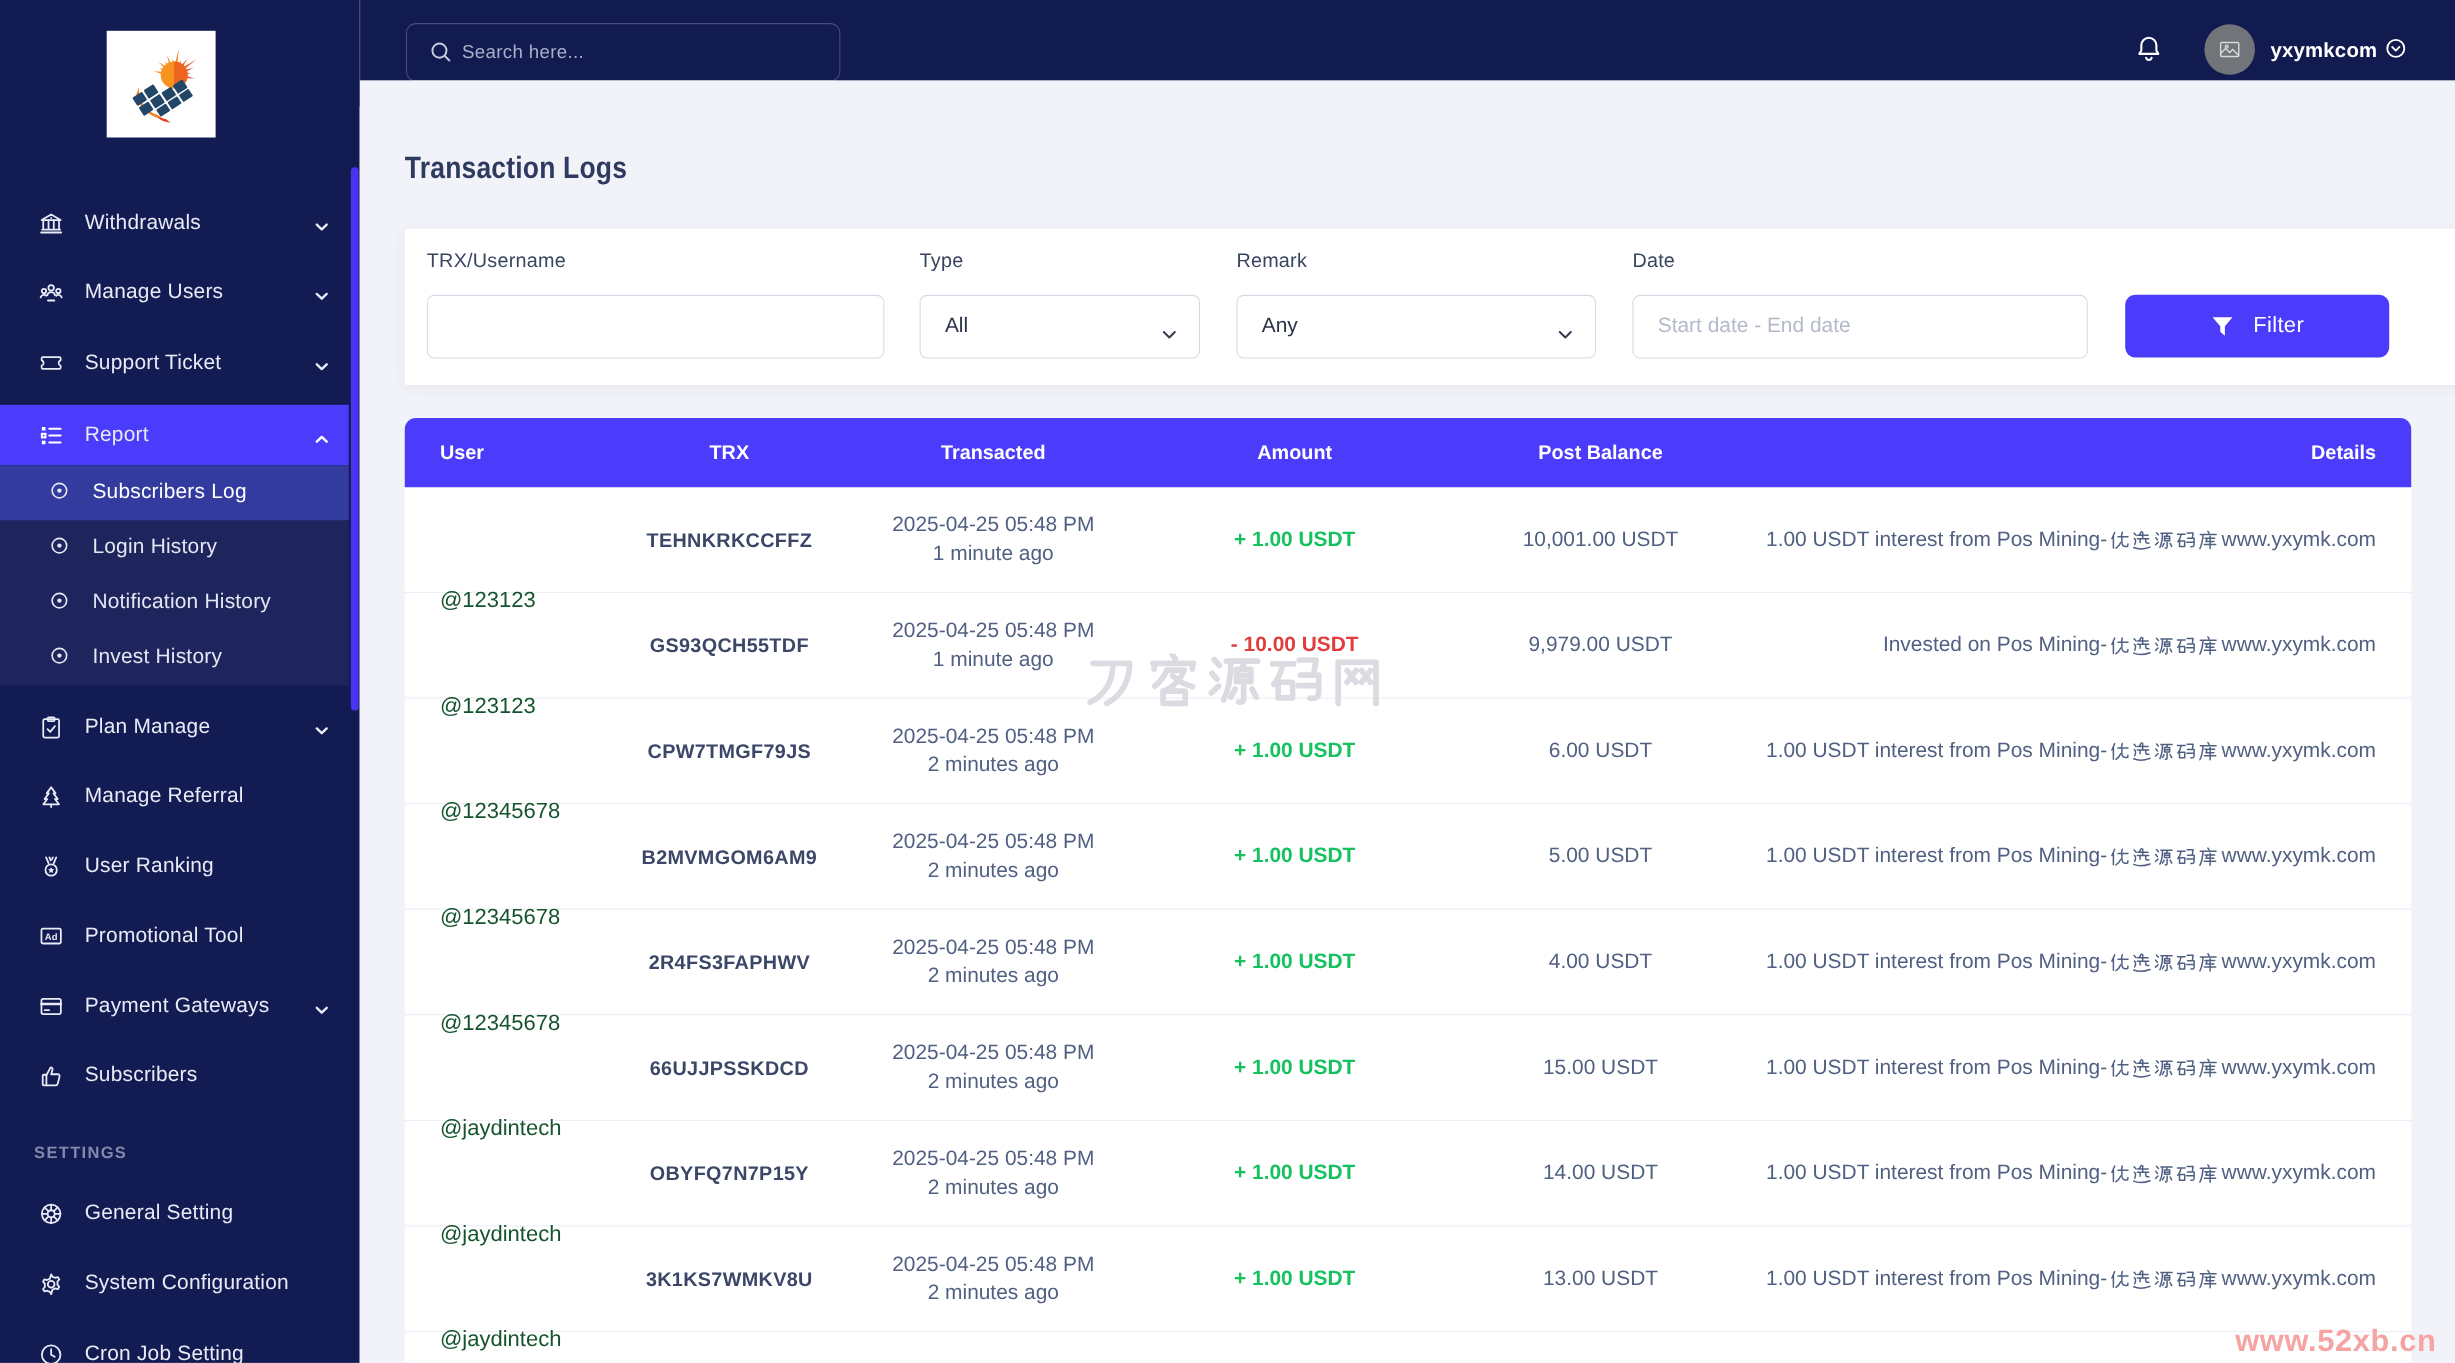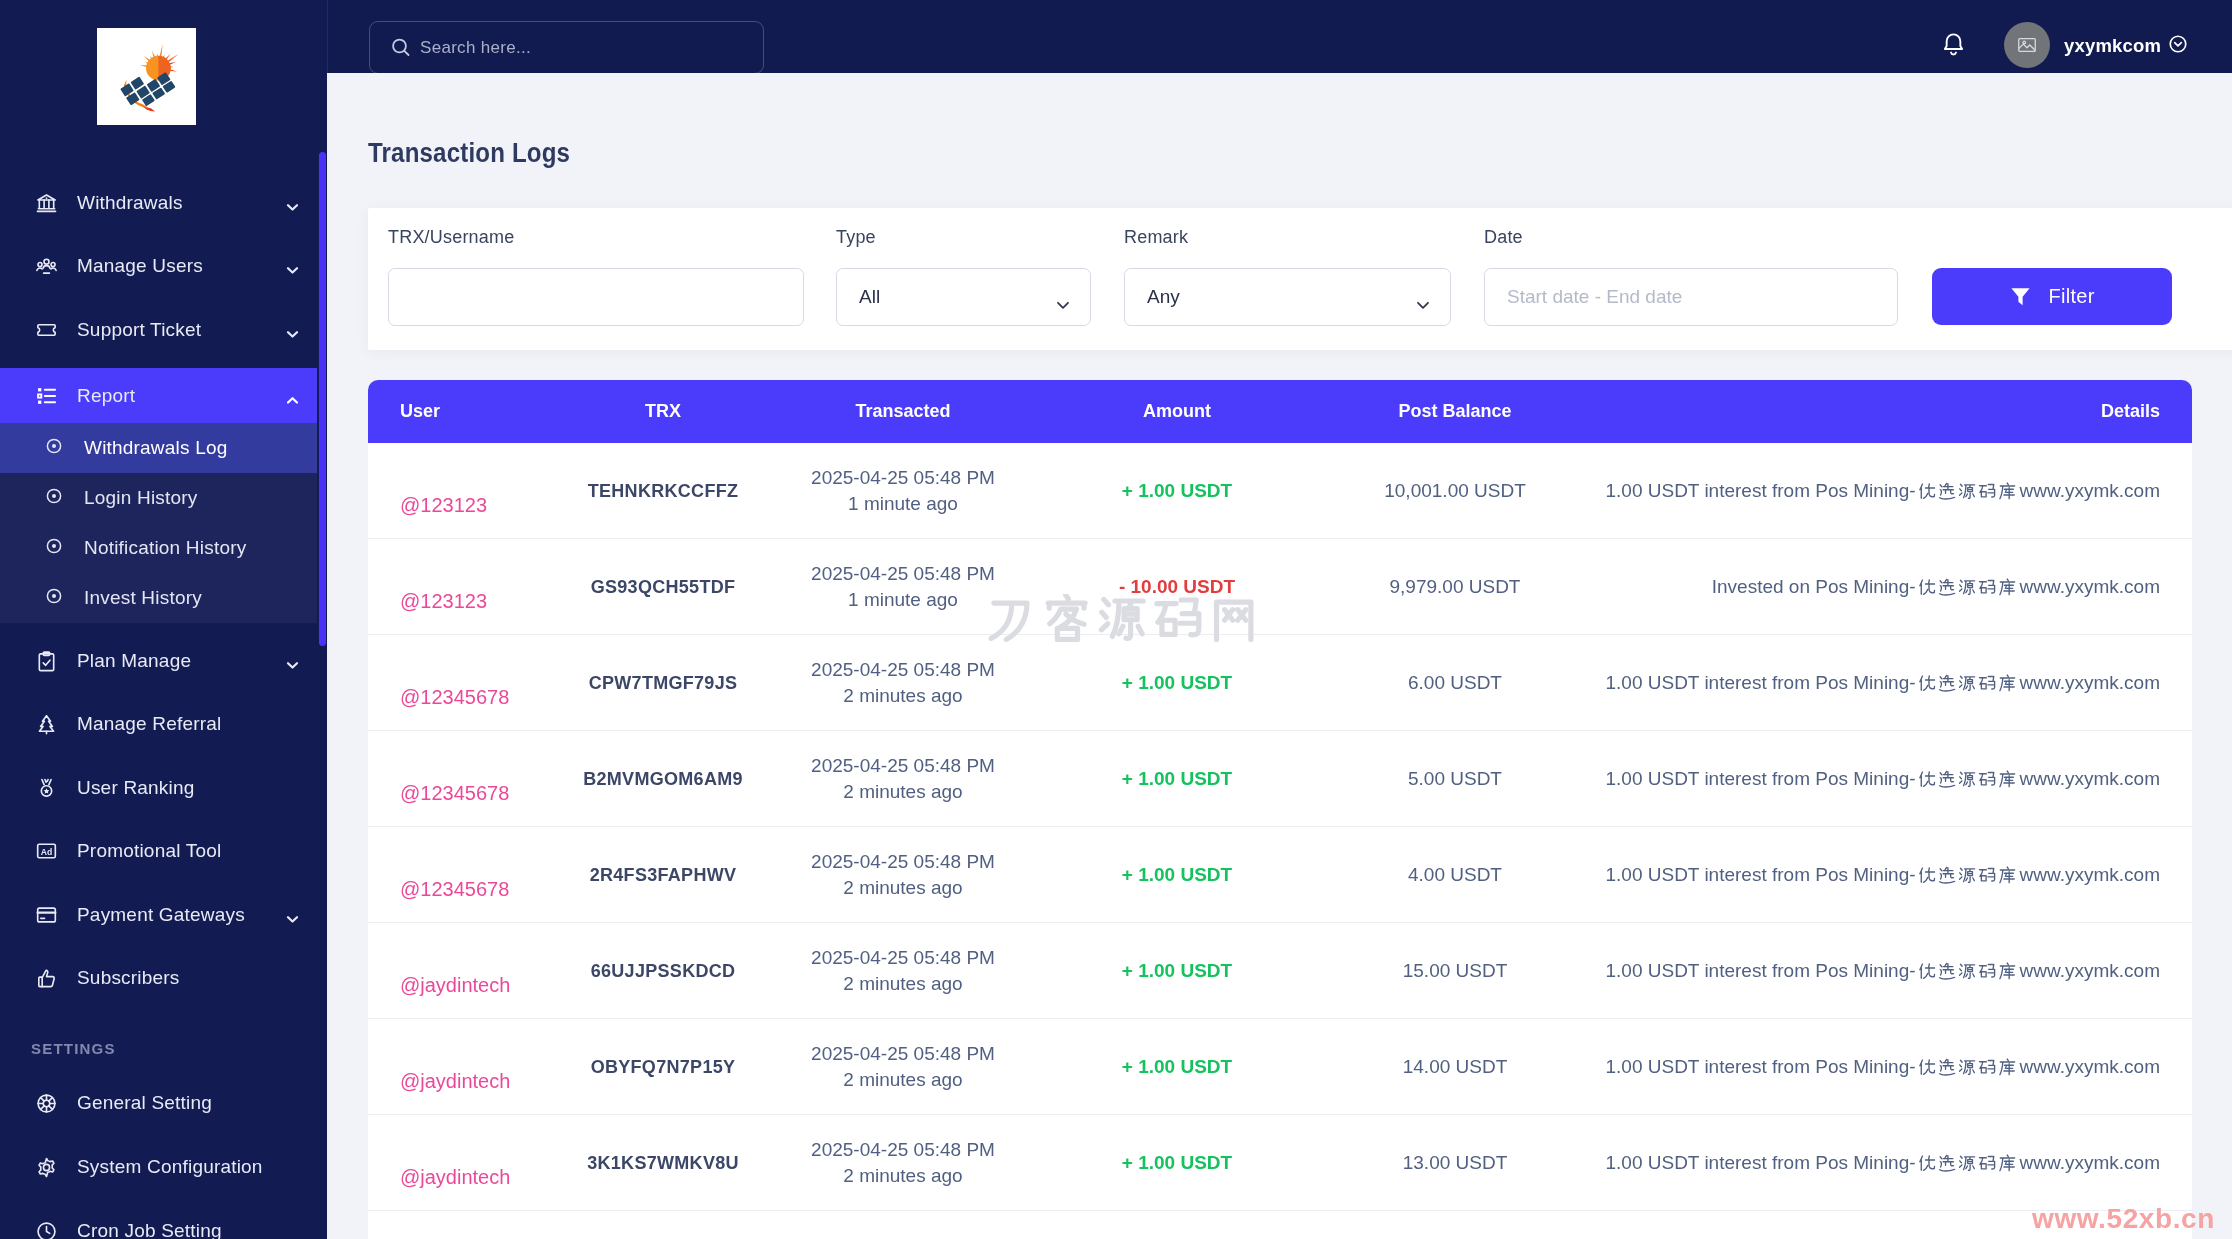--- a/index.html
+++ b/index.html
@@ -37,21 +37,21 @@
 .finput { top:60px; height:58px; border:1px solid #d7dae6; border-radius:7px; background:#fff; }
 .fsel { display:flex; align-items:center; padding-left:22px; font-size:19px; color:#2a3147; }
 .fsel .car { position:absolute; right:20px; top:50%; margin-top:-4px; }
 #fbtn { left:1564px; top:60px; width:240px; height:57px; background:#4b3bfa; border-radius:9px; display:flex; align-items:center; justify-content:center; color:#fff; font-size:20px; font-weight:400; letter-spacing:0.3px; }
 
 #tablecard { left:41px; top:283px; width:1824px; height:859px; background:#fff; border-radius:10px 10px 0 0; }
 #thead { left:0; top:0; width:1824px; height:63px; background:#4b3bfa; border-radius:10px 10px 0 0; color:#fff; font-size:18px; font-weight:bold; }
 .hc { position:absolute; top:0; height:63px; display:flex; align-items:center; }
 .row { position:absolute; left:0; width:1824px; height:96px; border-bottom:1px solid #eceef4; }
 .cell { position:absolute; top:0; height:96px; display:flex; align-items:center; justify-content:center; text-align:center; }
-.c-user { left:0; width:165px; justify-content:flex-start; padding-left:32px; padding-top:28px; font-size:20px; color:#ec4899; }
+.c-user { left:0; width:165px; justify-content:flex-start; padding-left:32px; padding-top:28px; font-size:20px; color:#14532d;margin-top:41px; }
 .c-trx  { left:165px; width:260px; font-size:18px; font-weight:bold; color:#3c4768; letter-spacing:0.3px; }
 .c-tra  { left:425px; width:220px; font-size:19px; color:#5160825; }
 .c-tra  { color:#516082; line-height:26px; }
 .c-amt  { left:645px; width:328px; font-size:19px; font-weight:bold; }
 .c-bal  { left:973px; width:228px; font-size:19px; color:#516082; }
 .c-det  { left:1201px; width:623px; justify-content:flex-end; padding-right:32px; font-size:19px; color:#516082; white-space:nowrap; }
 .green { color:#16c25f; }
 .red { color:#e23d3d; }
 .cjk { display:inline-block; vertical-align:-4px; color:#516082; margin:0 3px 0 1px; }
 #watermark { left:657px; top:497px; color:#dbdce1; }
@@ -204,21 +204,21 @@
       <span class="ch"><svg width="13" height="9" viewBox="0 0 13 9" fill="none" stroke="#ffffff" stroke-width="2.2" stroke-linecap="round" stroke-linejoin="round">
           <path d="M2 6.5 L6.5 2.2 L11 6.5"></path>
         </svg></span>
     </div>
   <div id="subwrap" class="abs">
     <div class="snav abs" id="tl-row">
         <span class="dot"><svg width="16" height="16" viewBox="0 0 16 16">
             <circle cx="8" cy="8" r="6.6" fill="none" stroke="#e4e7f3" stroke-width="1.5"></circle>
             <circle cx="8" cy="8" r="2" fill="#e4e7f3"></circle>
           </svg></span>
-        <span class="tx" style="color:#fff;">Withdrawals Log</span>
+        <span class="tx" style="color:#fff;">Subscribers Log</span>
       </div>
     <div class="snav abs" style="top:50px;">
         <span class="dot"><svg width="16" height="16" viewBox="0 0 16 16">
             <circle cx="8" cy="8" r="6.6" fill="none" stroke="#e4e7f3" stroke-width="1.5"></circle>
             <circle cx="8" cy="8" r="2" fill="#e4e7f3"></circle>
           </svg></span>
         <span class="tx">Login History</span>
       </div>
     <div class="snav abs" style="top:100px;padding-left:33px;">
         <span class="dot"><svg width="16" height="16" viewBox="0 0 16 16">

